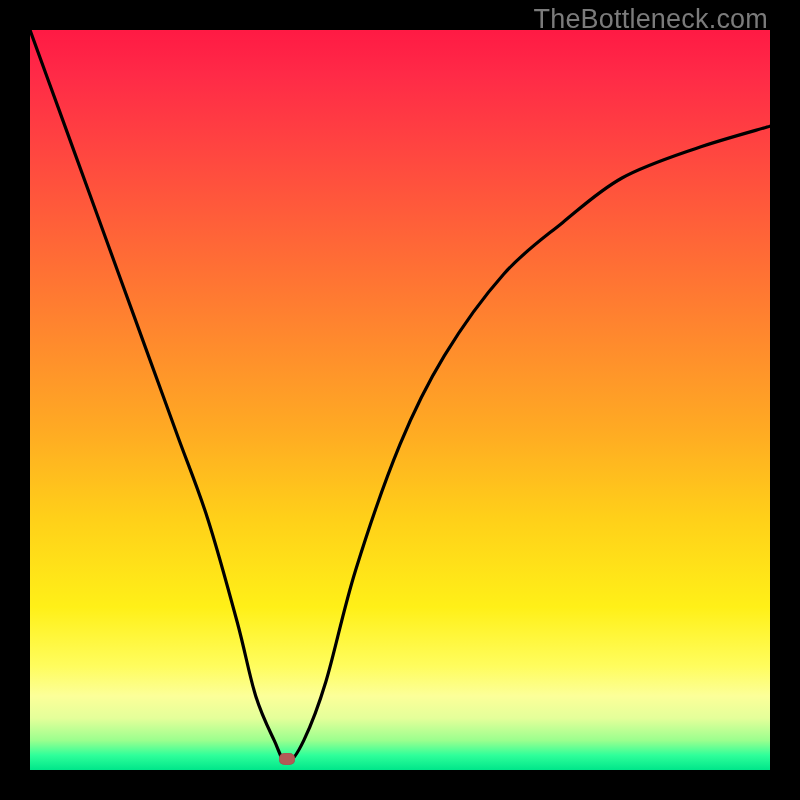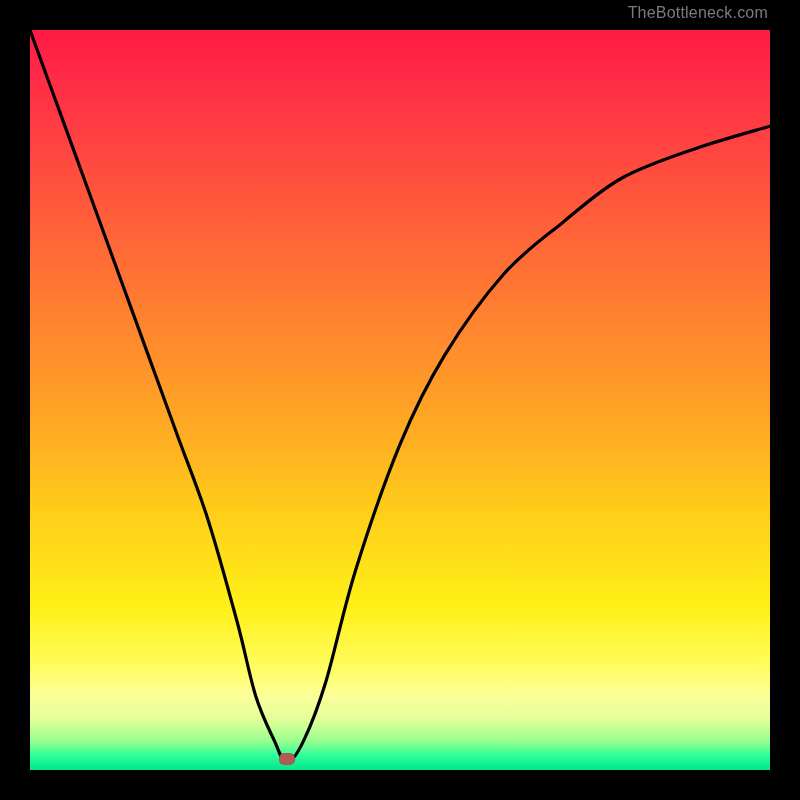--- a/index.html
+++ b/index.html
@@ -40,21 +40,21 @@
       #9bff8e 96%,
       #2fff9a 98%,
       #00e68a 100%
     );
   }
   .watermark {
     position: absolute;
     top: 4px;
     right: 32px;
     color: #7b7b7b;
-    font-size: 16px;
+    font-size: 27px;
     font-weight: 500;
     letter-spacing: 0.2px;
     user-select: none;
   }
   svg.curve {
     position: absolute;
     left: 0;
     top: 0;
     width: 740px;
     height: 740px;

